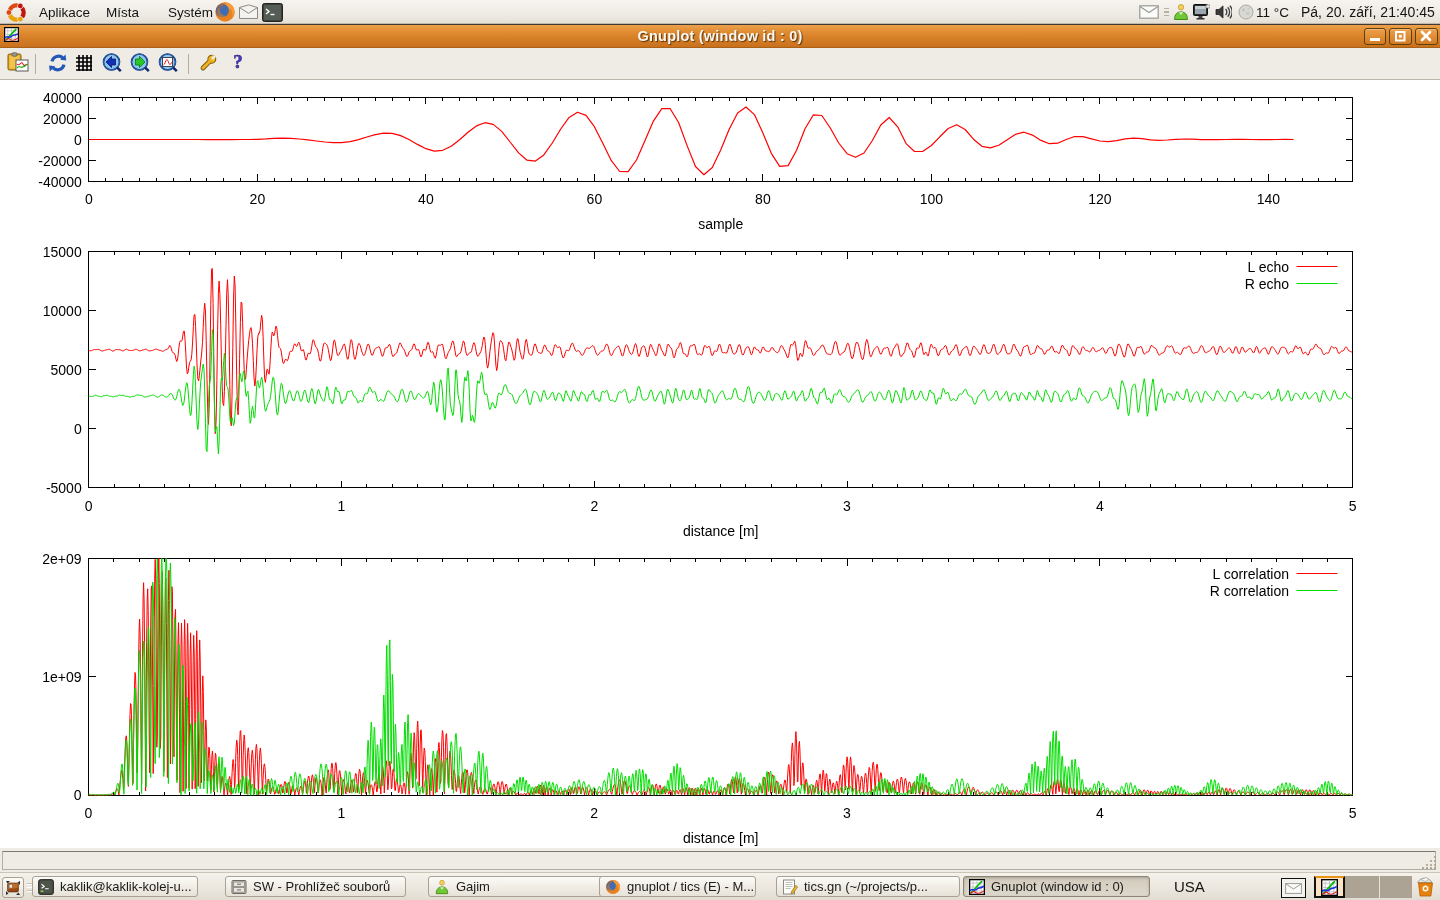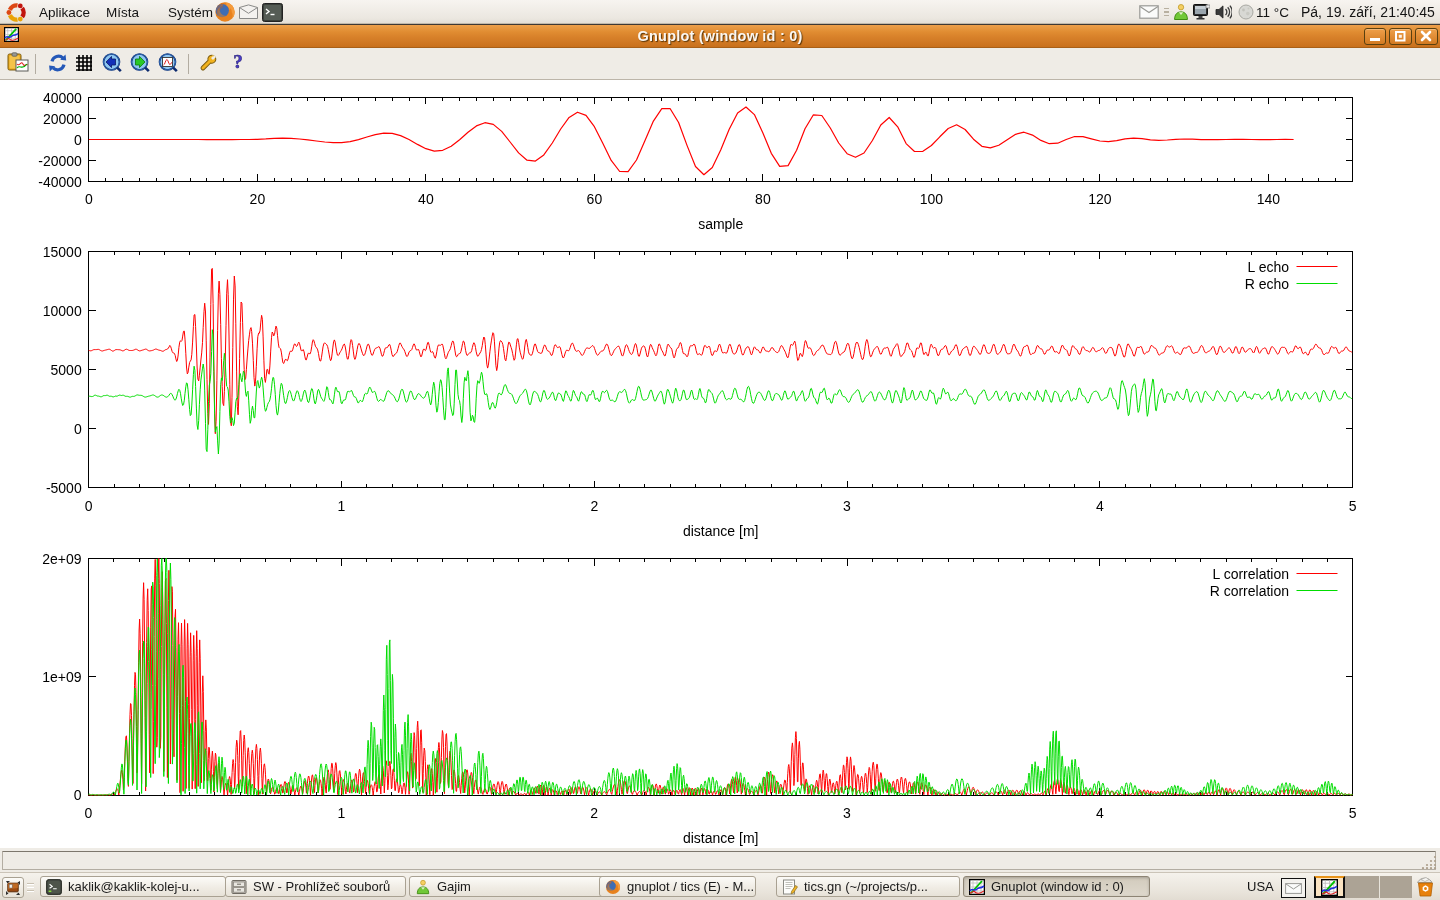--- a/index.html
+++ b/index.html
@@ -182,21 +182,21 @@
     </div>
   <div class="pitem" style="left:1238px">
       <svg width="16" height="16" viewBox="0 0 16 16">
 <circle cx="8" cy="8" r="7" fill="#d8d8d4" stroke="#a8a8a2" stroke-width="1"></circle>
 <circle cx="5.5" cy="6" r="1.4" fill="#c2c2bc"></circle>
 <circle cx="9.8" cy="9.6" r="1.8" fill="#c9c9c3"></circle>
 <circle cx="10.5" cy="4.6" r="1" fill="#c9c9c3"></circle>
 </svg>
     </div>
   <div class="pitem" style="left:1256px">11 °C</div>
-  <div class="pitem" style="left:1301px;font-size:14px">Pá, 19. září, 21:40:45</div>
+  <div class="pitem" style="left:1301px;font-size:14px">Pá, 20. září, 21:40:45</div>
 </div>
 
 <div id="titlebar">
   <div style="position:absolute;left:4px;top:2.5px"><svg width="15" height="15" viewBox="0 0 16 16">
 <rect x="0.5" y="0.5" width="15" height="15" fill="#fff" stroke="#000" stroke-width="1.6"></rect>
 <path d="M4 1v14M8 1v14M12 1v14M1 4h14M1 8h14M1 12h14" stroke="#bbb" stroke-width="0.8" fill="none"></path>
 <path d="M2 14L13 2" stroke="#00c000" stroke-width="1.8" fill="none"></path>
 <path d="M1 12c2-4 4 1 7-2 2-2 3 0 7-3" stroke="#2233dd" stroke-width="1.6" fill="none"></path>
 <path d="M1 14c3 0 3-3 5-1s4 2 9-1" stroke="#e02020" stroke-width="1.2" fill="none"></path>
 </svg></div>
@@ -299,21 +299,21 @@
 <rect x="4.2" y="4.4" width="3" height="3.6" fill="#f4f0ea" stroke="#666" stroke-width="0.5"></rect>
 </svg>
     </div>
 </div>
 <div id="handle">
     <div></div>
     <div></div>
     <div></div>
   </div>
 <div id="taskbar2" style="position:absolute;top:872px;left:0;width:1440px;height:28px;pointer-events:none">
-  <div class="tbtn" style="left:40px;width:186px">
+  <div class="tbtn" style="left:32px;width:166px">
       <span class="ticon">
         <svg width="16" height="16" viewBox="0 0 18 18">
 <rect x="0.5" y="0.5" width="17" height="17" rx="3" fill="#41463f" stroke="#23251f"></rect>
 <rect x="2.2" y="2.2" width="13.6" height="13.6" rx="1.5" fill="#4e544a"></rect>
 <path d="M4 6l3 2.3L4 10.5" stroke="#fff" stroke-width="1.3" fill="none"></path>
 <path d="M8 11h4" stroke="#fff" stroke-width="1.3"></path>
 <rect x="3" y="13" width="3" height="1.6" fill="#8ae234"></rect>
 </svg>
       </span>
       <span class="tlabel">kaklik@kaklik-kolej-u...</span>
@@ -323,21 +323,21 @@
         <svg width="16" height="16" viewBox="0 0 16 16">
 <rect x="1" y="1.5" width="14" height="13" rx="1" fill="#c8c5be" stroke="#6e6a62"></rect>
 <rect x="2.5" y="3" width="11" height="4.6" fill="#e8e6e0" stroke="#8a867e" stroke-width="0.8"></rect>
 <rect x="2.5" y="8.6" width="11" height="4.6" fill="#e8e6e0" stroke="#8a867e" stroke-width="0.8"></rect>
 <rect x="6" y="4.6" width="4" height="1.3" fill="#8a867e"></rect>
 <rect x="6" y="10.2" width="4" height="1.3" fill="#8a867e"></rect>
 </svg>
       </span>
       <span class="tlabel">SW - Prohlížeč souborů</span>
     </div>
-    <div class="tbtn" style="left:409px;width:213px">
+    <div class="tbtn" style="left:428px;width:213px">
       <span class="ticon">
         <svg width="16" height="16" viewBox="0 0 18 18">
 <circle cx="9" cy="4.2" r="2.7" fill="#f5cf63" stroke="#c09a28" stroke-width="0.8"></circle>
 <path d="M2.6 16.5c0-5 2.4-7.6 6.4-7.6s6.4 2.6 6.4 7.6z" fill="#71c837" stroke="#3f8c10" stroke-width="1"></path>
 <path d="M6.8 9.3L9 12l2.2-2.7" fill="#dff2cc"></path>
 </svg>
       </span>
       <span class="tlabel">Gajim</span>
     </div>
     <div class="tbtn" style="left:599px;width:157px">
@@ -374,21 +374,21 @@
         <svg width="16" height="16" viewBox="0 0 16 16">
 <rect x="0.5" y="0.5" width="15" height="15" fill="#fff" stroke="#000" stroke-width="1.6"></rect>
 <path d="M4 1v14M8 1v14M12 1v14M1 4h14M1 8h14M1 12h14" stroke="#bbb" stroke-width="0.8" fill="none"></path>
 <path d="M2 14L13 2" stroke="#00c000" stroke-width="1.8" fill="none"></path>
 <path d="M1 12c2-4 4 1 7-2 2-2 3 0 7-3" stroke="#2233dd" stroke-width="1.6" fill="none"></path>
 <path d="M1 14c3 0 3-3 5-1s4 2 9-1" stroke="#e02020" stroke-width="1.2" fill="none"></path>
 </svg>
       </span>
       <span class="tlabel">Gnuplot (window id : 0)</span>
     </div>
-  <div class="pitem" style="position:absolute;left:1247px;top:5px;font-size:13px;height:18px">USA</div>
+  <div class="pitem" style="position:absolute;left:1174px;top:5px;font-size:15px;height:18px">USA</div>
   <div class="tray" style="left:1281px;top:6px;width:25px;height:20px;border:1.5px solid #111;background:#f4f2ee">
     <svg width="17" height="11" viewBox="0 0 17 11">
         <rect x="0.6" y="0.6" width="15.8" height="9.8" fill="#fbfbfa" stroke="#9a9a96"></rect>
         <path d="M1 1l7.5 5L16 1" fill="none" stroke="#9a9a96"></path>
       </svg>
   </div>
   <div class="tray" style="left:1313.5px;top:4px;width:31px;height:22px;border:2px solid #111;background:#fae3c2;border-top-color:#e8941a">
       <svg width="17" height="17" viewBox="0 0 16 16">
 <rect x="0.5" y="0.5" width="15" height="15" fill="#fff" stroke="#000" stroke-width="1.6"></rect>
 <path d="M4 1v14M8 1v14M12 1v14M1 4h14M1 8h14M1 12h14" stroke="#bbb" stroke-width="0.8" fill="none"></path>

